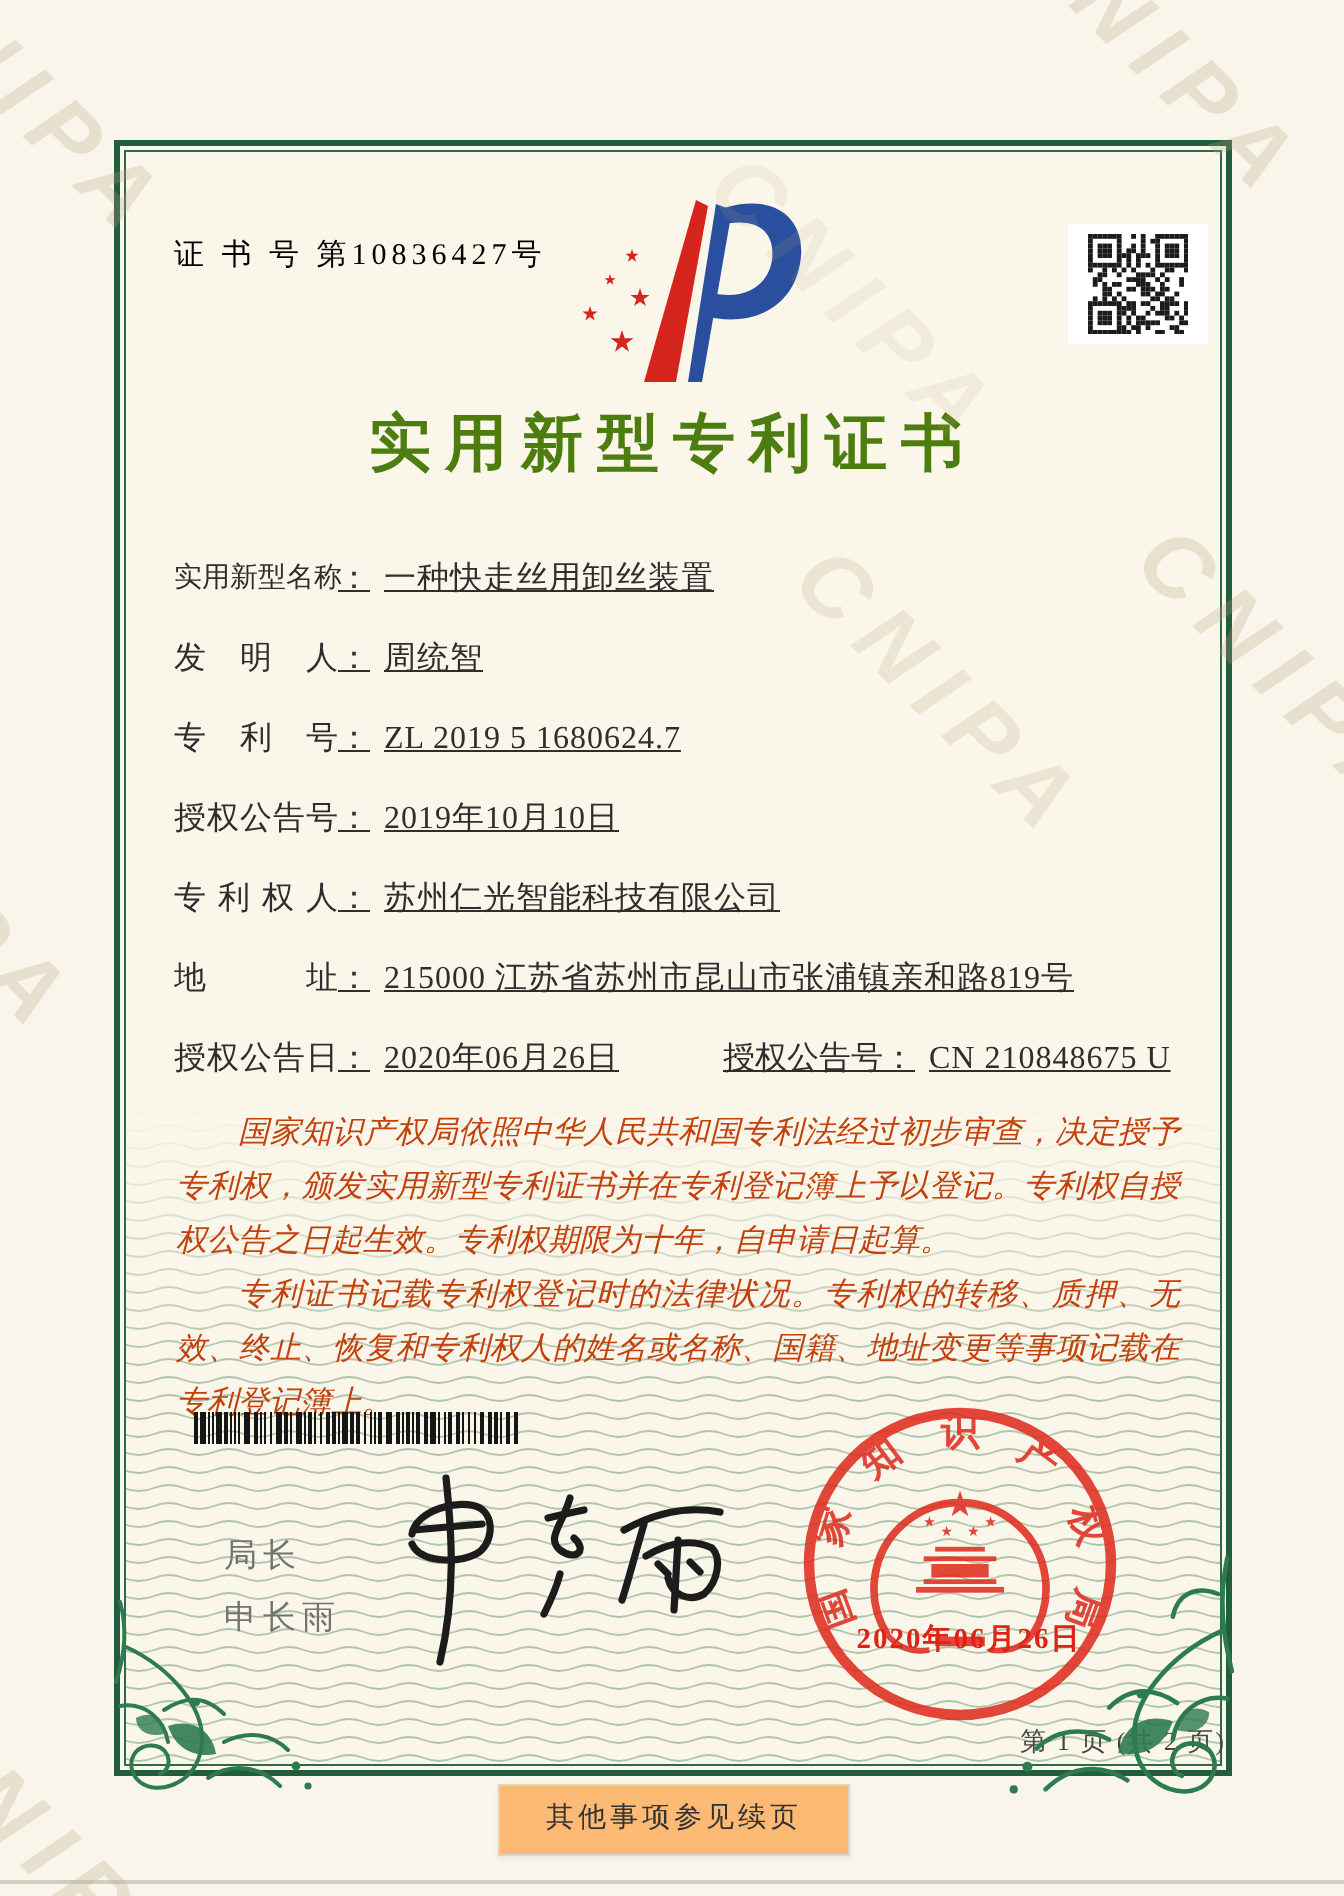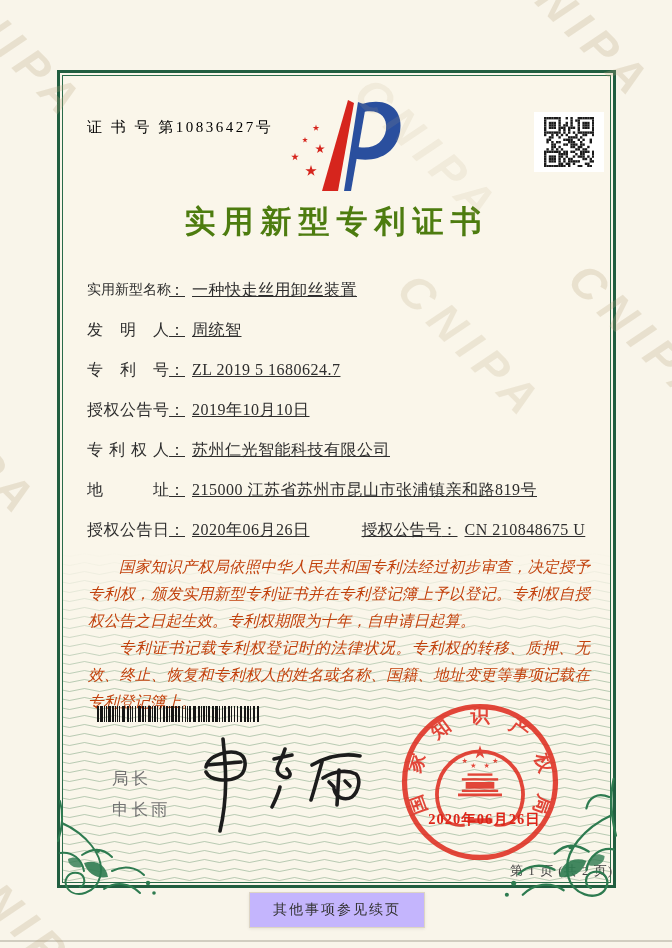--- a/index.html
+++ b/index.html
@@ -69,21 +69,21 @@
   .seal{position:absolute;left:334px;top:623px;opacity:.93;}
   .seal-date{
     position:absolute;left:352px;top:737px;width:145px;text-align:center;
     font-size:14.5px;color:#dd2418;letter-spacing:1px;font-weight:600;z-index:5;
   }
   .page-ind{position:absolute;left:0;right:0;top:789px;text-align:right;
     font-size:13px;color:#454545;letter-spacing:1px;}
   
   .cont-note{
     position:absolute;left:249px;top:892px;width:174px;height:34px;z-index:2;
-    background:#c4b5fd;border:1px solid #ddd5c4;box-shadow:0 1px 3px rgba(0,0,0,.08);
+    background:#fdba74;border:1px solid #ddd5c4;box-shadow:0 1px 3px rgba(0,0,0,.08);
     line-height:34px;text-align:center;font-size:14px;letter-spacing:2px;color:#333;
   }
   .scan-line{position:absolute;left:0;right:0;top:940px;height:2px;background:#b6b2a3;opacity:.6;}
 </style>
 </head>
 <body>
 
 <div class="wm wm1">CNIPA</div>
 <div class="wm wm2">CNIPA</div>
 <div class="wm wm3">CNIPA</div>

